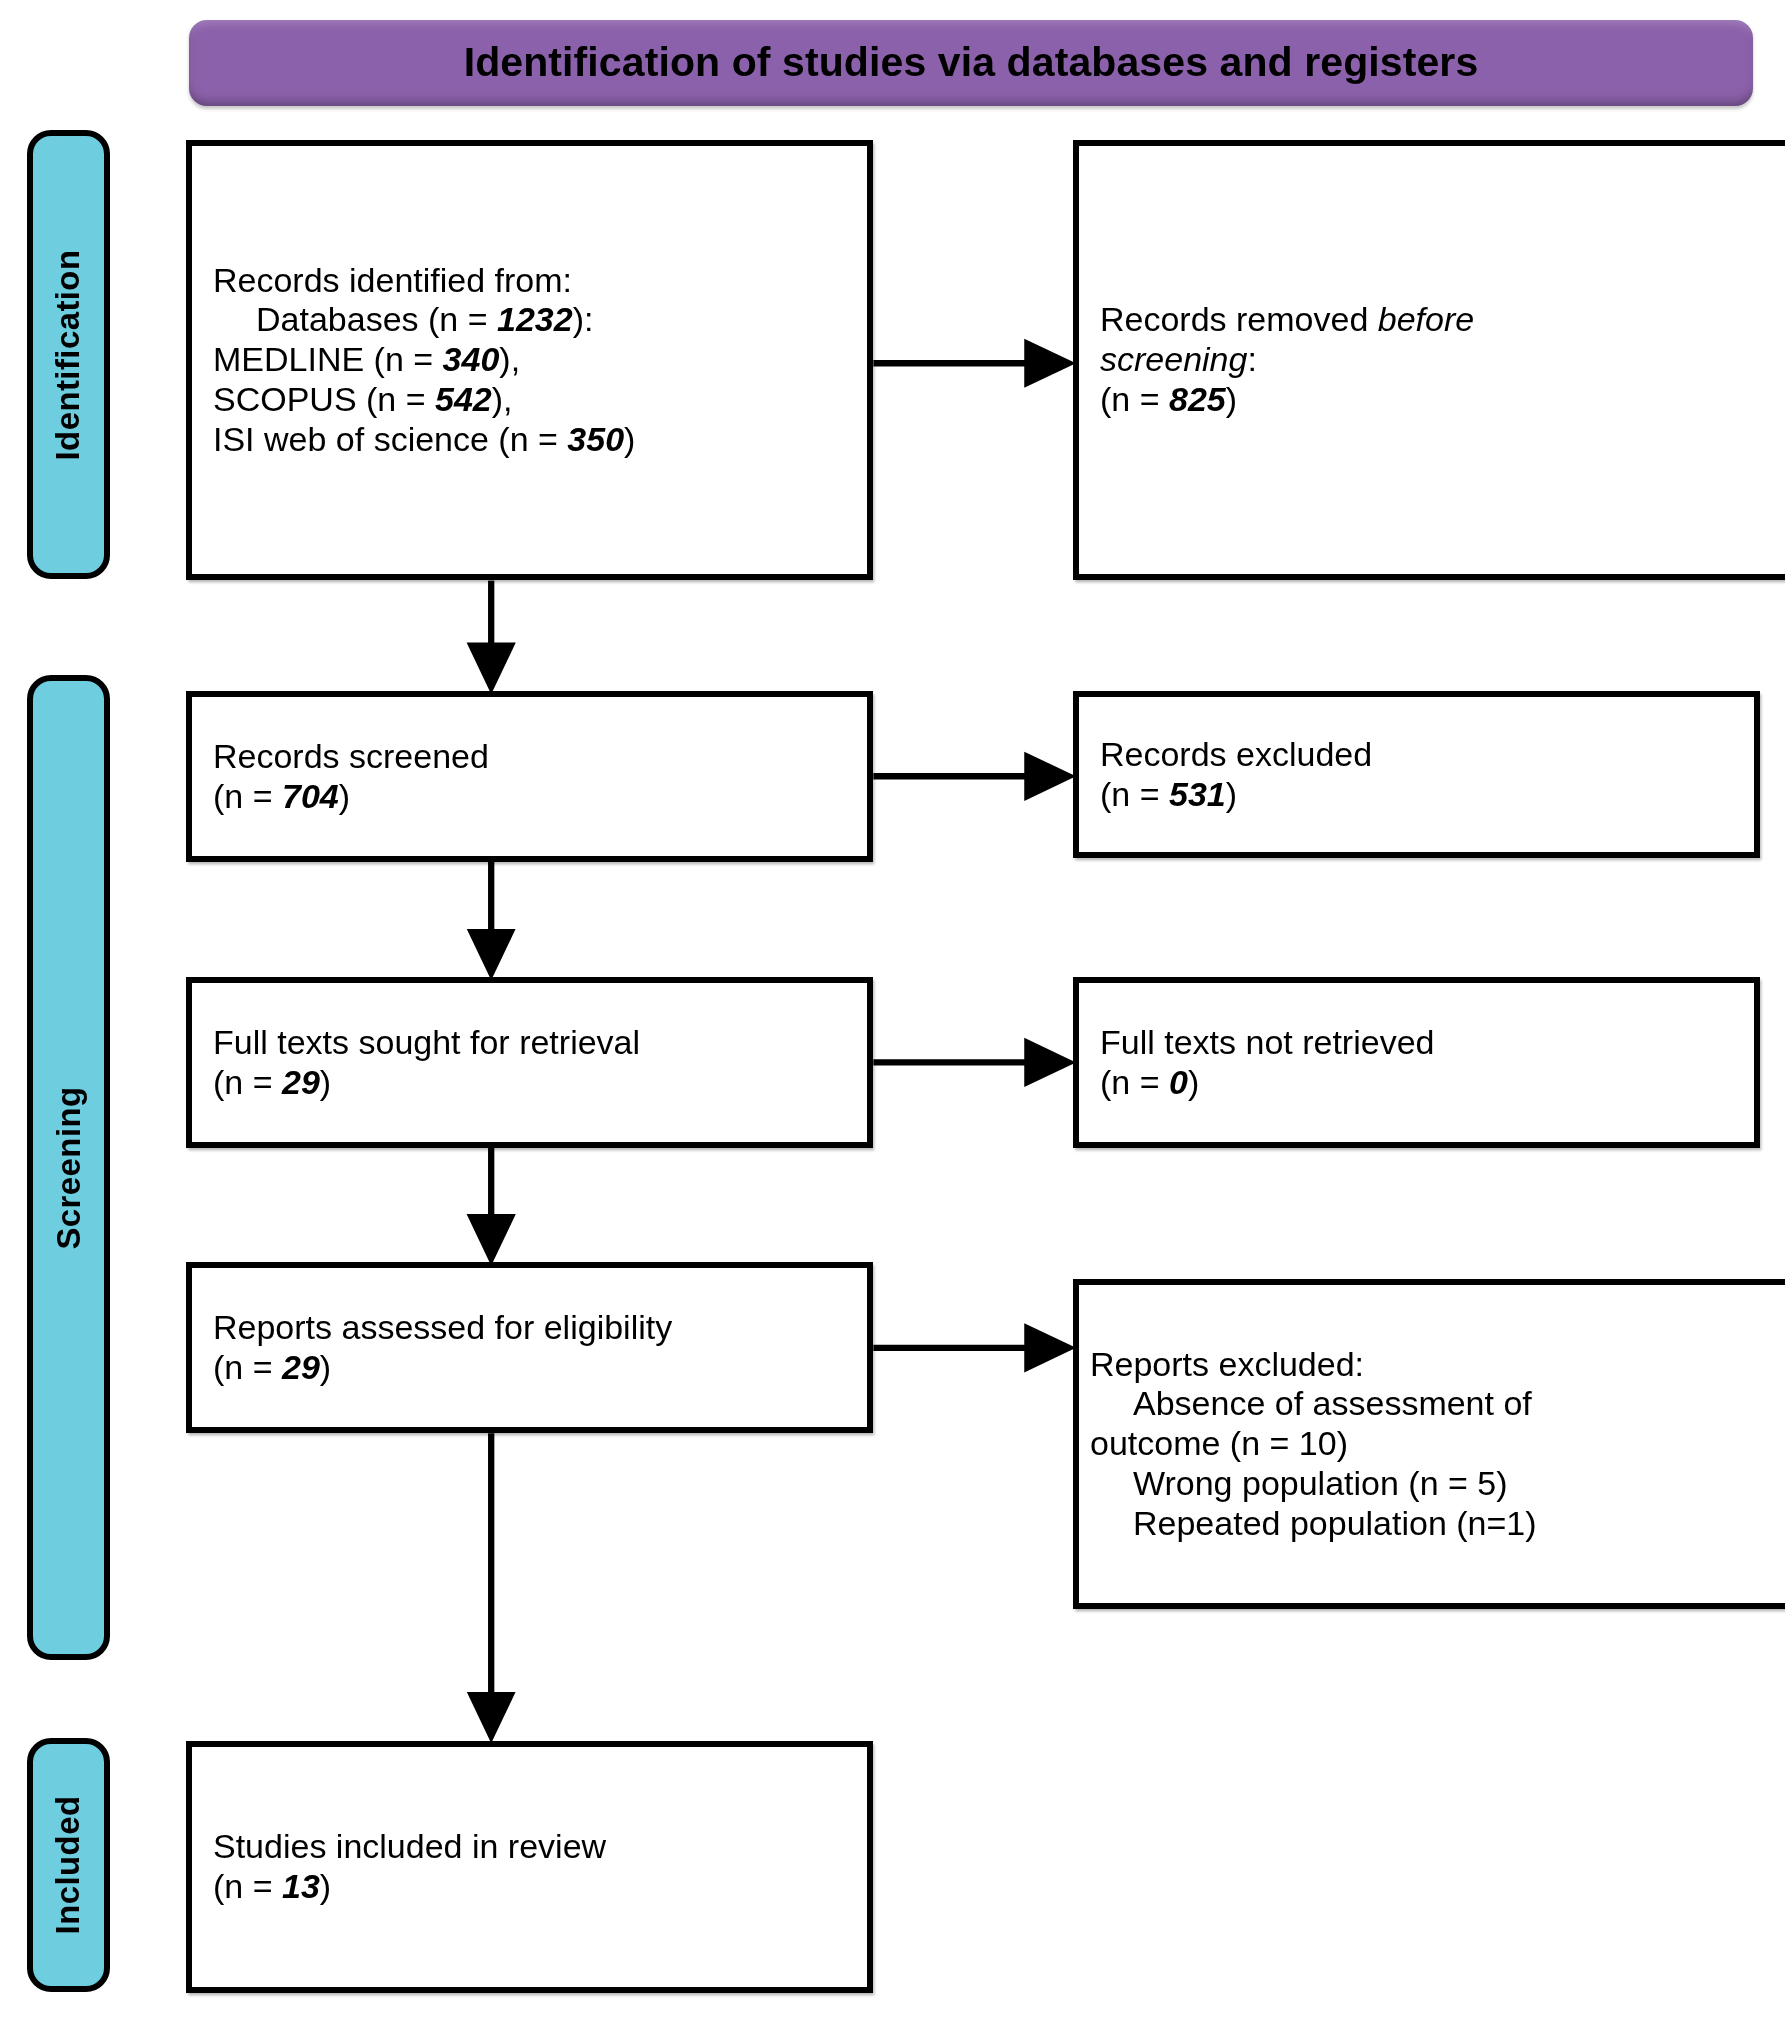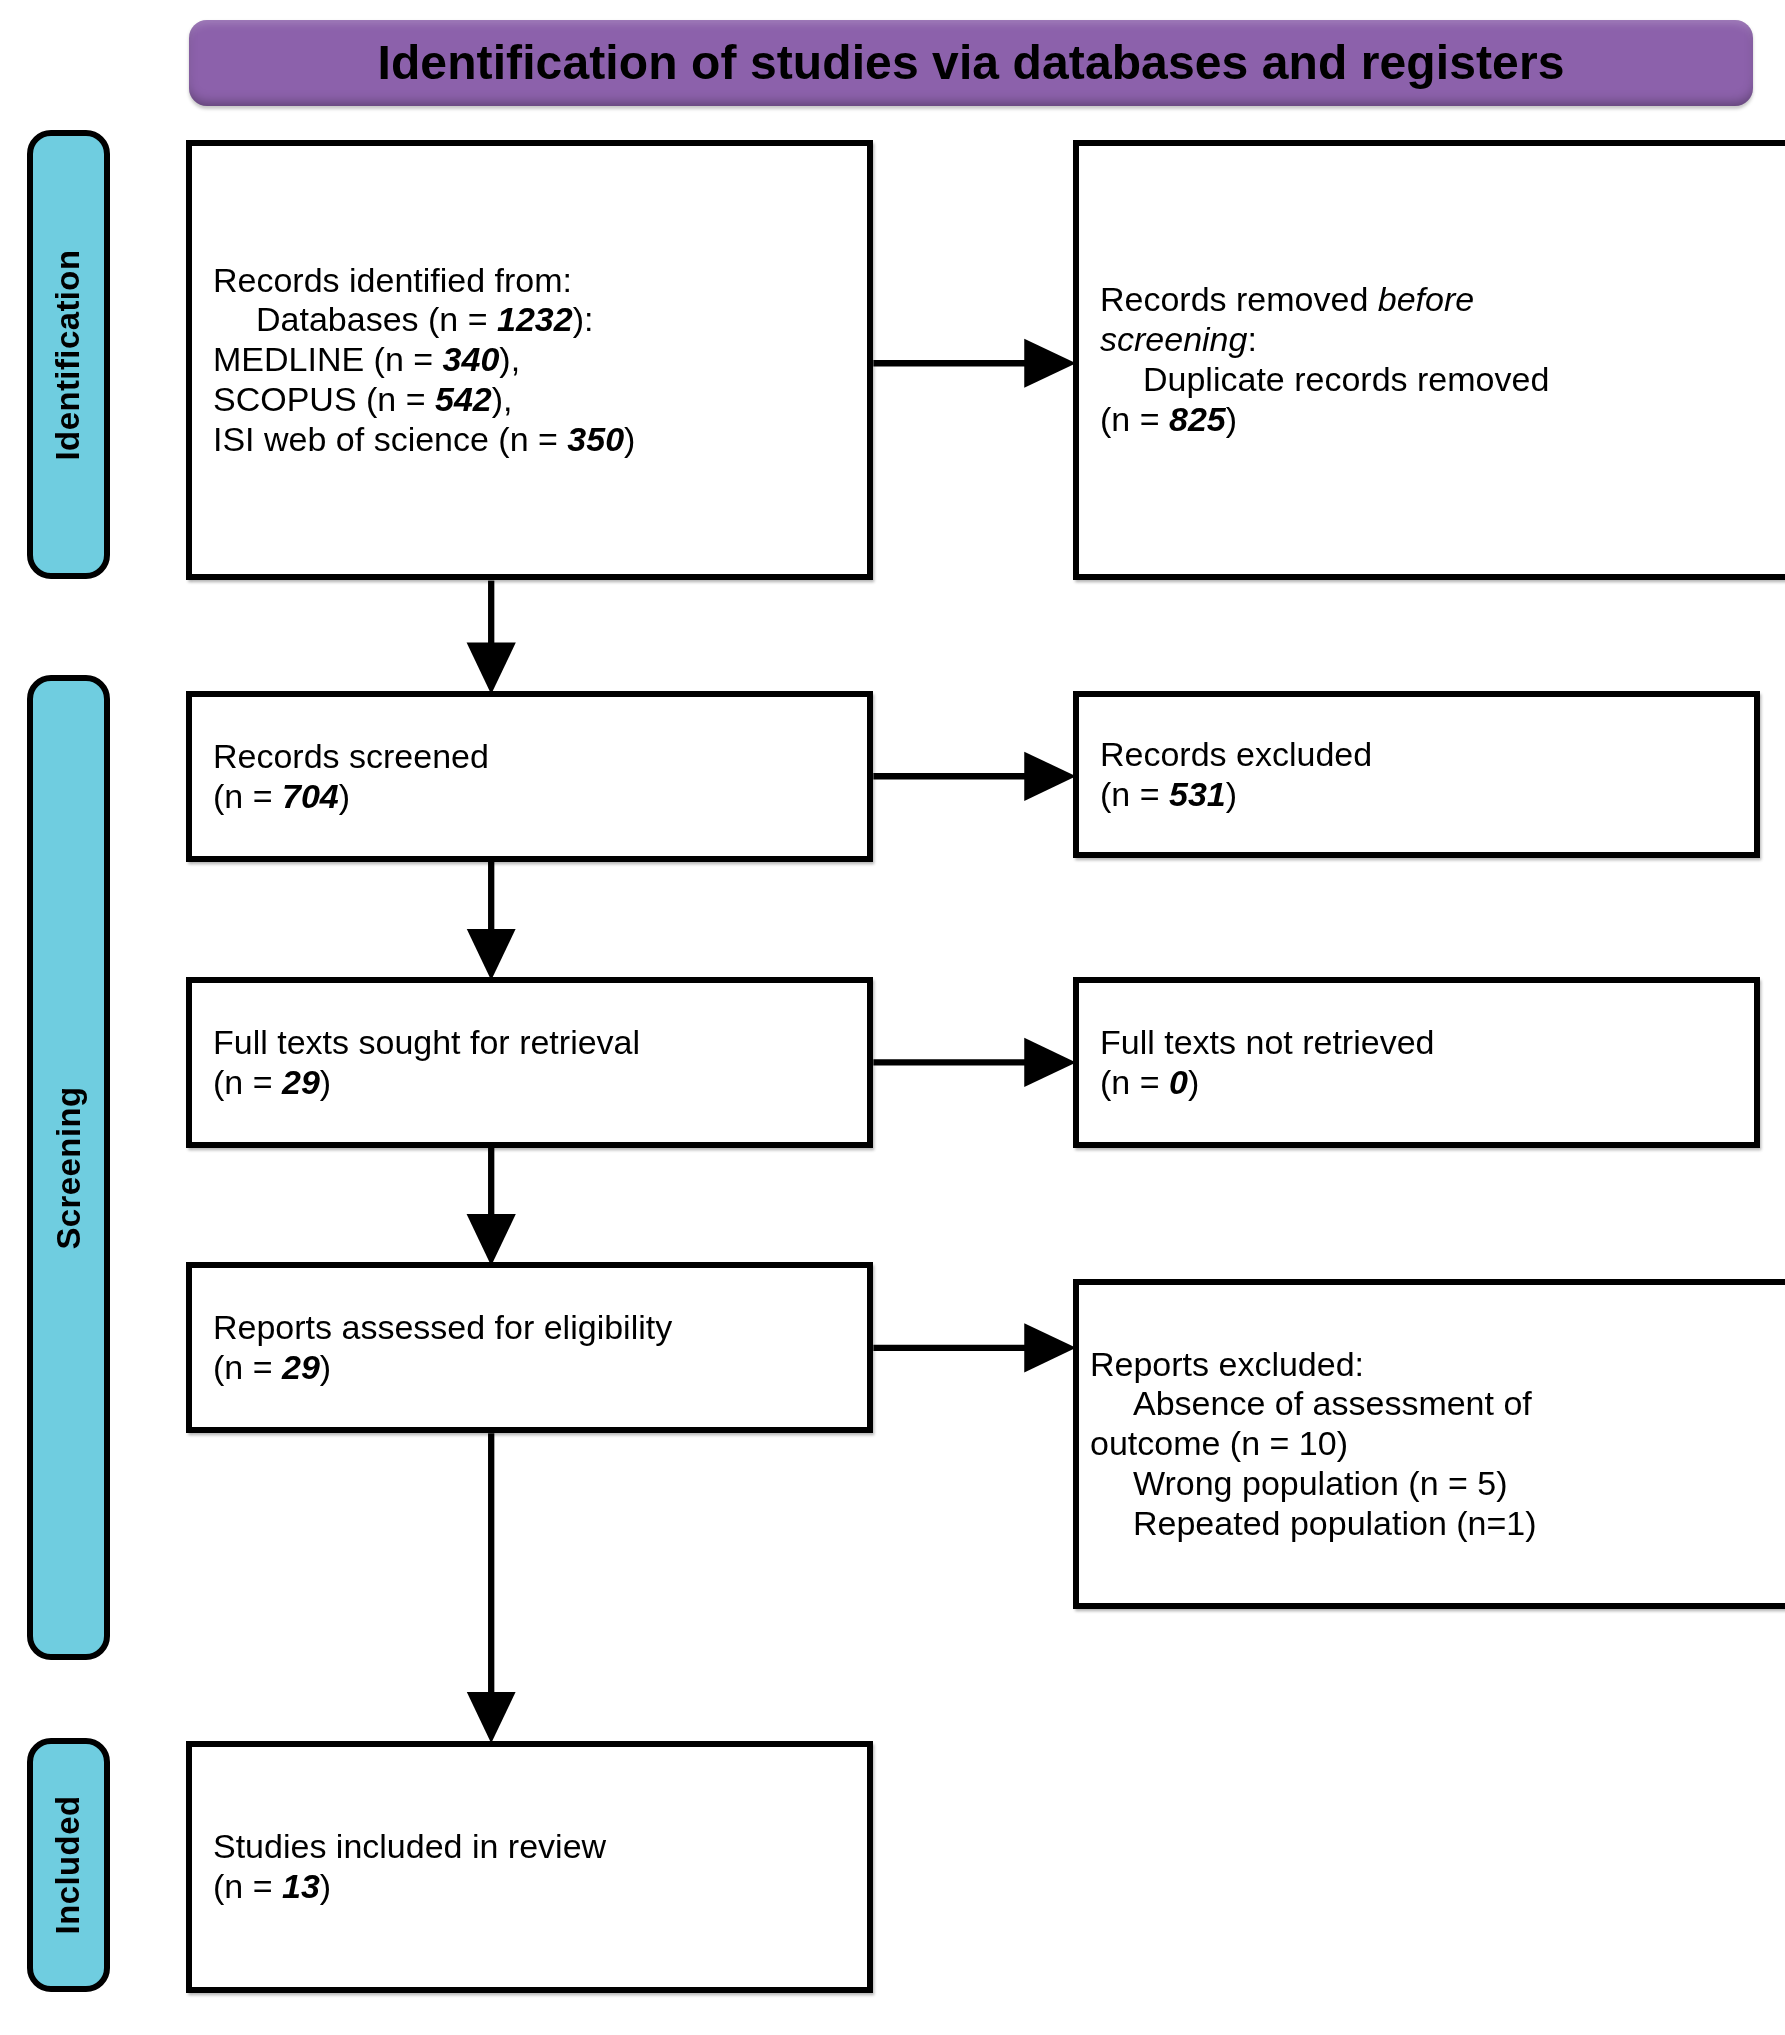--- a/index.html
+++ b/index.html
@@ -31,21 +31,21 @@
     background: #8c61ab;
     border-radius: 18px;
     box-shadow: inset 0 -7px 11.2px -4.2px rgba(0,0,0,0.35),
                 inset 0 7px 9.8px -4.2px rgba(255,255,255,0.22),
                 0 2.1px 3.5px rgba(0,0,0,0.22);
     display: flex;
     align-items: center;
     justify-content: center;
   }
   .phase-banner-label {
-    font-size: 48px;
+    font-size: 41px;
     font-weight: bold;
     color: #000000;
     letter-spacing: 0.1px;
     text-align: left;
   }
 
   
   .stage-pill {
     position: absolute;
     background: #6fcde0;
@@ -180,21 +180,20 @@
   </div>
 
   <div class="flow-box" id="box-included">
     <div class="flow-text"><span>Studies included in review</span>
 (n = <span class="b">13</span>)</div>
   </div>
 
   <div class="flow-box" id="box-removed">
     <div class="flow-text">Records removed <span class="i">before</span>
 <span class="i">screening</span>:
-<span class="indent">Duplicate records removed</span>
 (n = <span class="b">825</span>)</div>
   </div>
 
   <div class="flow-box" id="box-excluded">
     <div class="flow-text"><span>Records excluded</span>
 (n = <span class="b">531</span>)</div>
   </div>
 
   <div class="flow-box" id="box-notretrieved">
     <div class="flow-text"><span>Full texts not retrieved</span>

